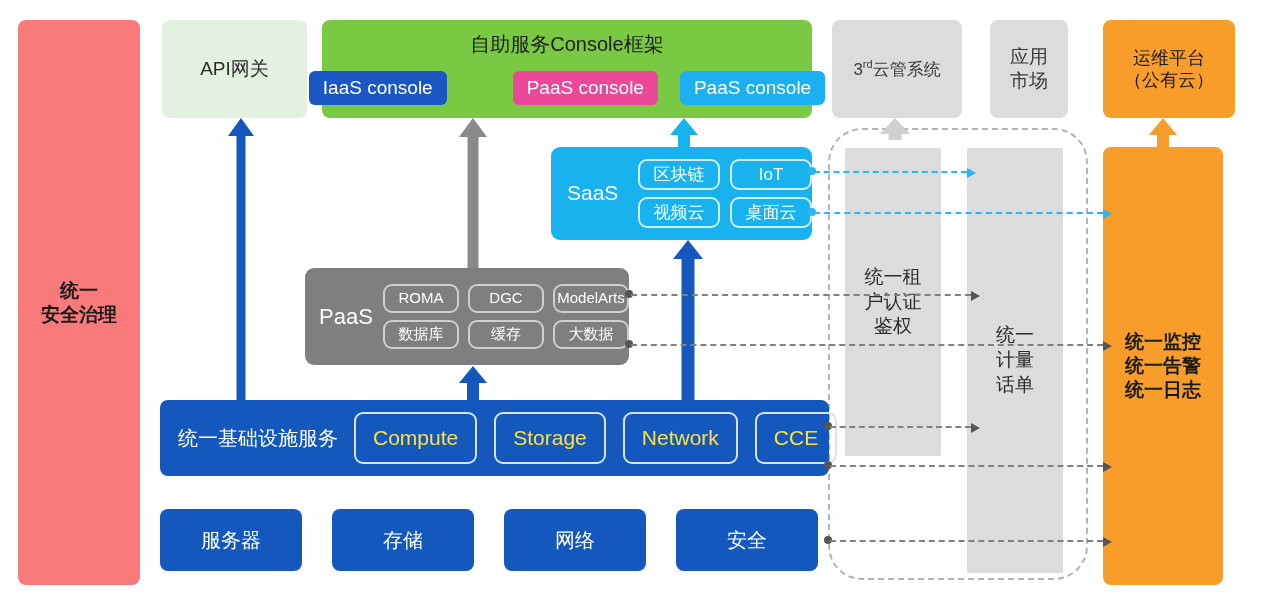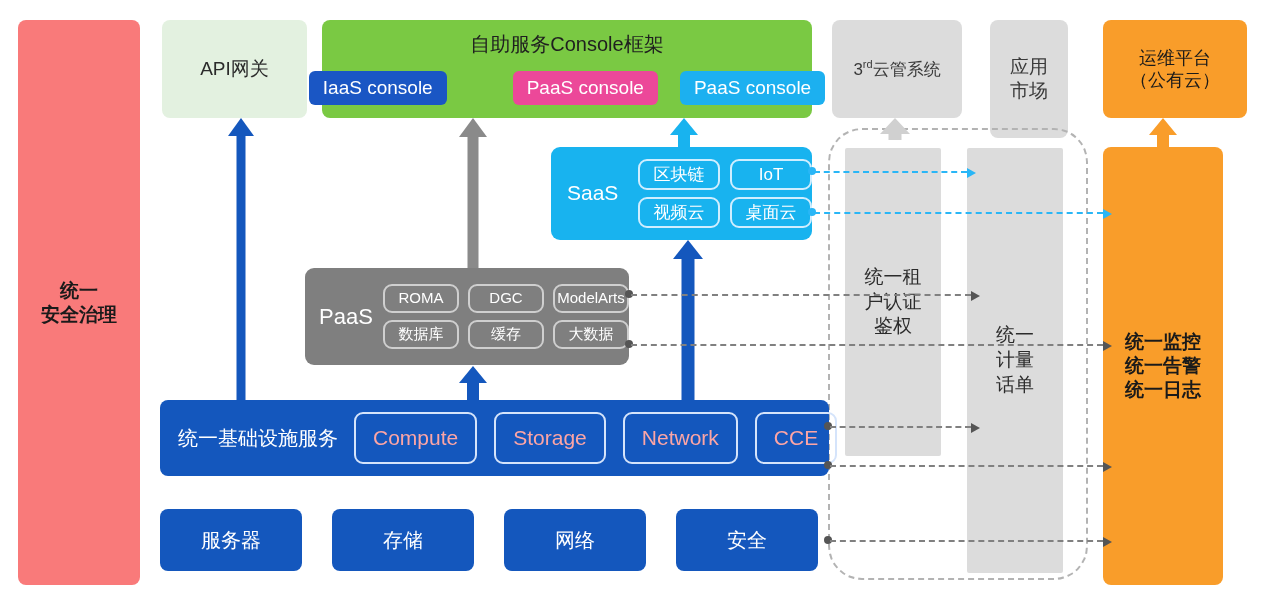--- a/index.html
+++ b/index.html
@@ -43,27 +43,27 @@
   .chip-paas { background: #ec4899; margin-left: 44px; }
   .chip-saas { background: #1cb0f0; }
 
   
   #third-party-cloud {
     left: 832px; top: 20px; width: 130px; height: 98px;
     background: #dcdcdc; color: #3a3a3a; font-size: 17px;
   }
   #third-party-cloud sup { font-size: 11px; vertical-align: super; }
   #app-market {
-    left: 990px; top: 20px; width: 78px; height: 118px;
+    left: 990px; top: 20px; width: 78px; height: 98px;
     background: #dcdcdc; color: #3a3a3a; font-size: 19px;
   }
 
   
   #ops-platform-top {
-    left: 1103px; top: 20px; width: 144px; height: 98px;
+    left: 1103px; top: 20px; width: 132px; height: 98px;
     background: #f99d2a; color: #1a1a1a; font-size: 18px;
   }
   
   #ops-platform-body {
     left: 1103px; top: 147px; width: 120px; height: 438px;
     background: #f99d2a; color: #1a1a1a; font-size: 19px; font-weight: 700;
   }
 
   
   #saas-block {
@@ -93,21 +93,21 @@
 
   
   #infra-bar {
     left: 160px; top: 400px; width: 669px; height: 76px;
     background: #1457bd; border-radius: 8px; padding: 0;
     display: flex; align-items: center; justify-content: flex-start;
   }
   #infra-bar .layer-label { color: #ffffff; font-size: 20px; margin-left: 18px; white-space: nowrap; }
   #infra-bar .chips { display: flex; gap: 17px; margin-left: 16px; }
   #infra-bar .sub {
-    border: 2px solid #d5e4fb; border-radius: 9px; color: #fca5a5;
+    border: 2px solid #d5e4fb; border-radius: 9px; color: #fde047;
     font-size: 21px; padding: 11px 17px; white-space: nowrap;
   }
 
   
   .resource-tile {
     top: 509px; height: 62px; width: 142px;
     background: #1457bd; color: #ffffff; font-size: 20px; border-radius: 8px;
   }
 
   

